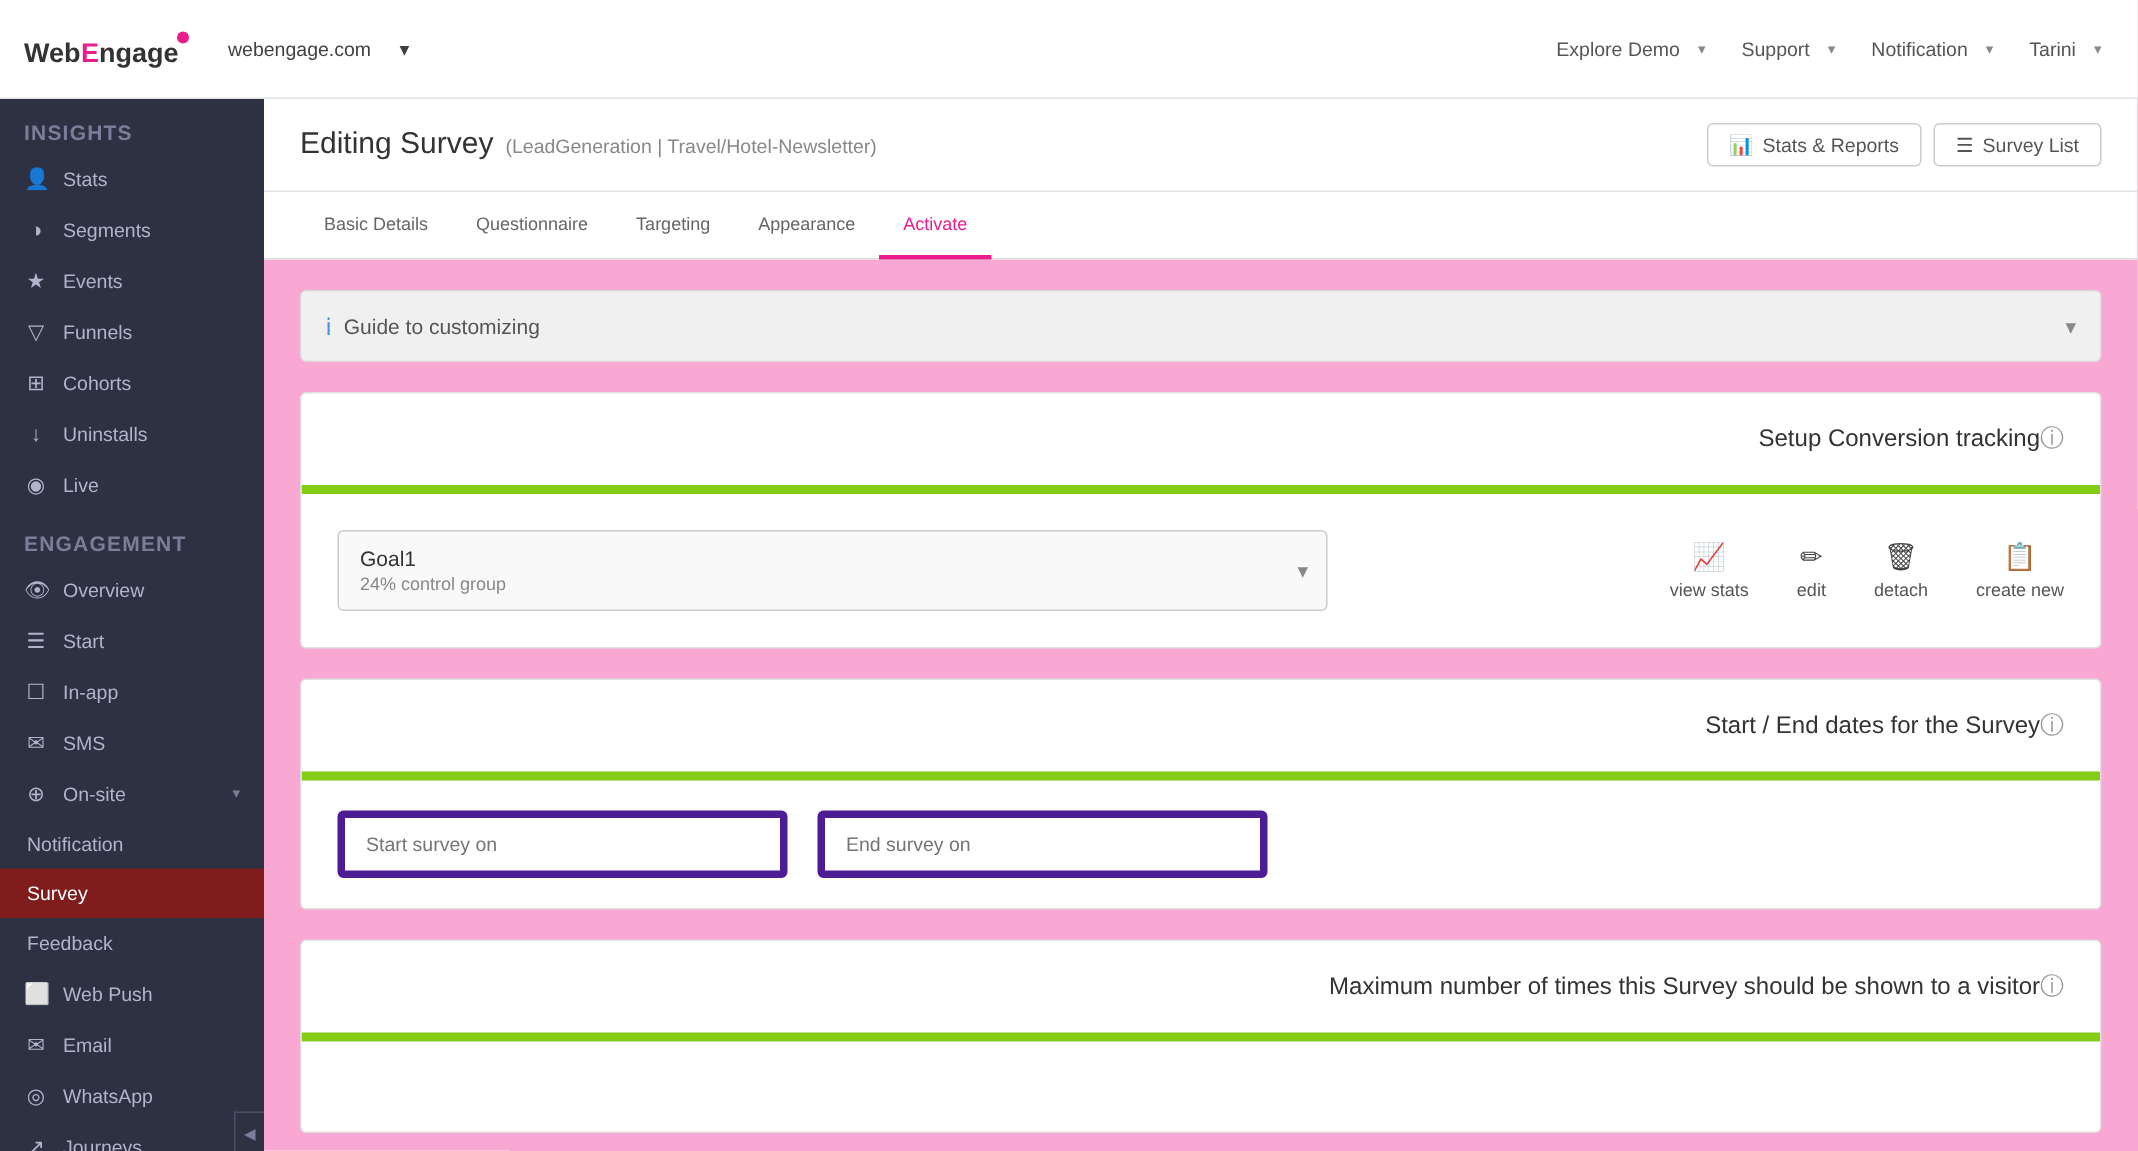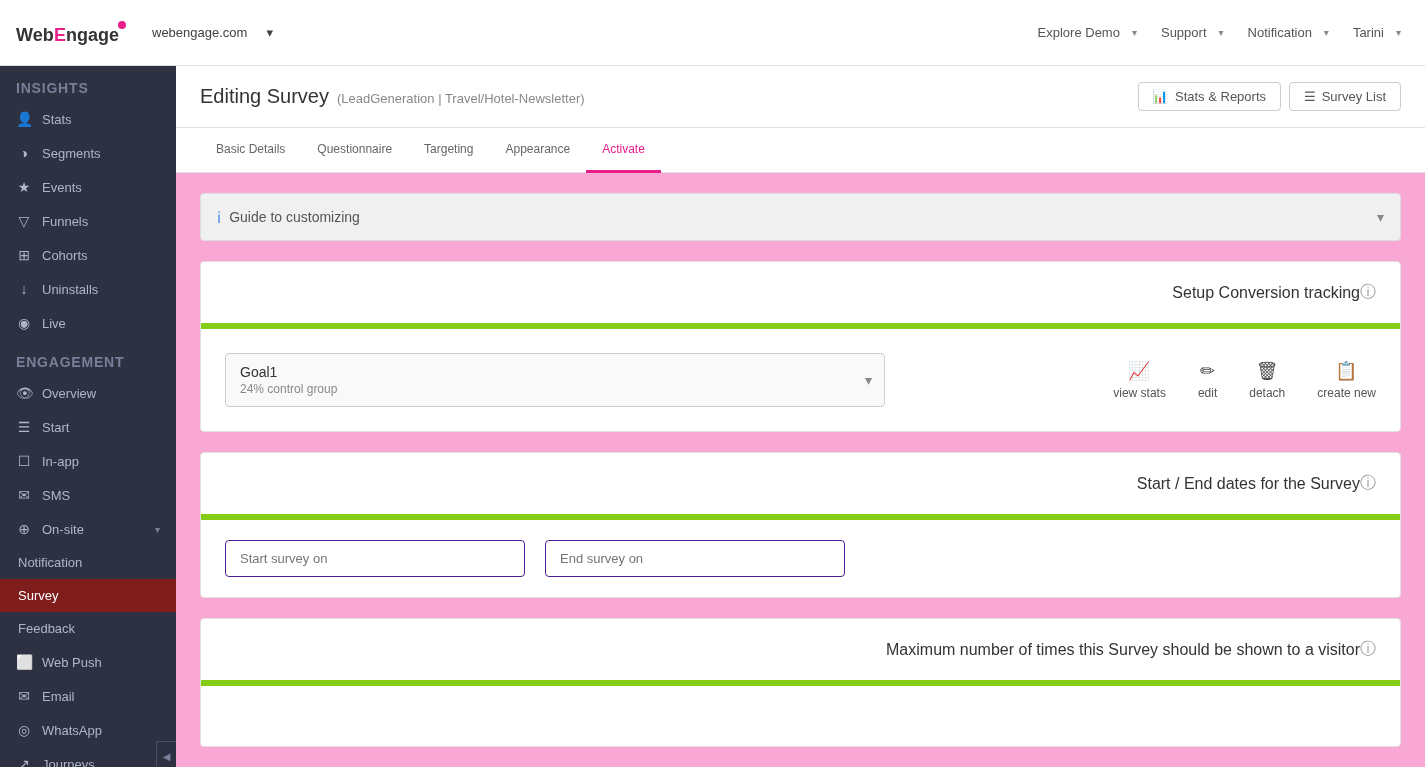--- a/index.html
+++ b/index.html
@@ -249,21 +249,21 @@
     .goal-action-icon { font-size: 18px; color: #444; }
 
     
     .date-row {
       display: flex;
       gap: 20px;
       padding: 20px 24px;
     }
     .date-input {
       flex: 0 0 300px;
-      border: 1px solid #4c1d95;
+      border: 5px solid #4c1d95;
       border-radius: 4px;
       padding: 10px 14px;
       font-size: 13px;
       color: #999;
       background: #fff;
       outline: none;
     }
 
     
     .info-icon-btn {

